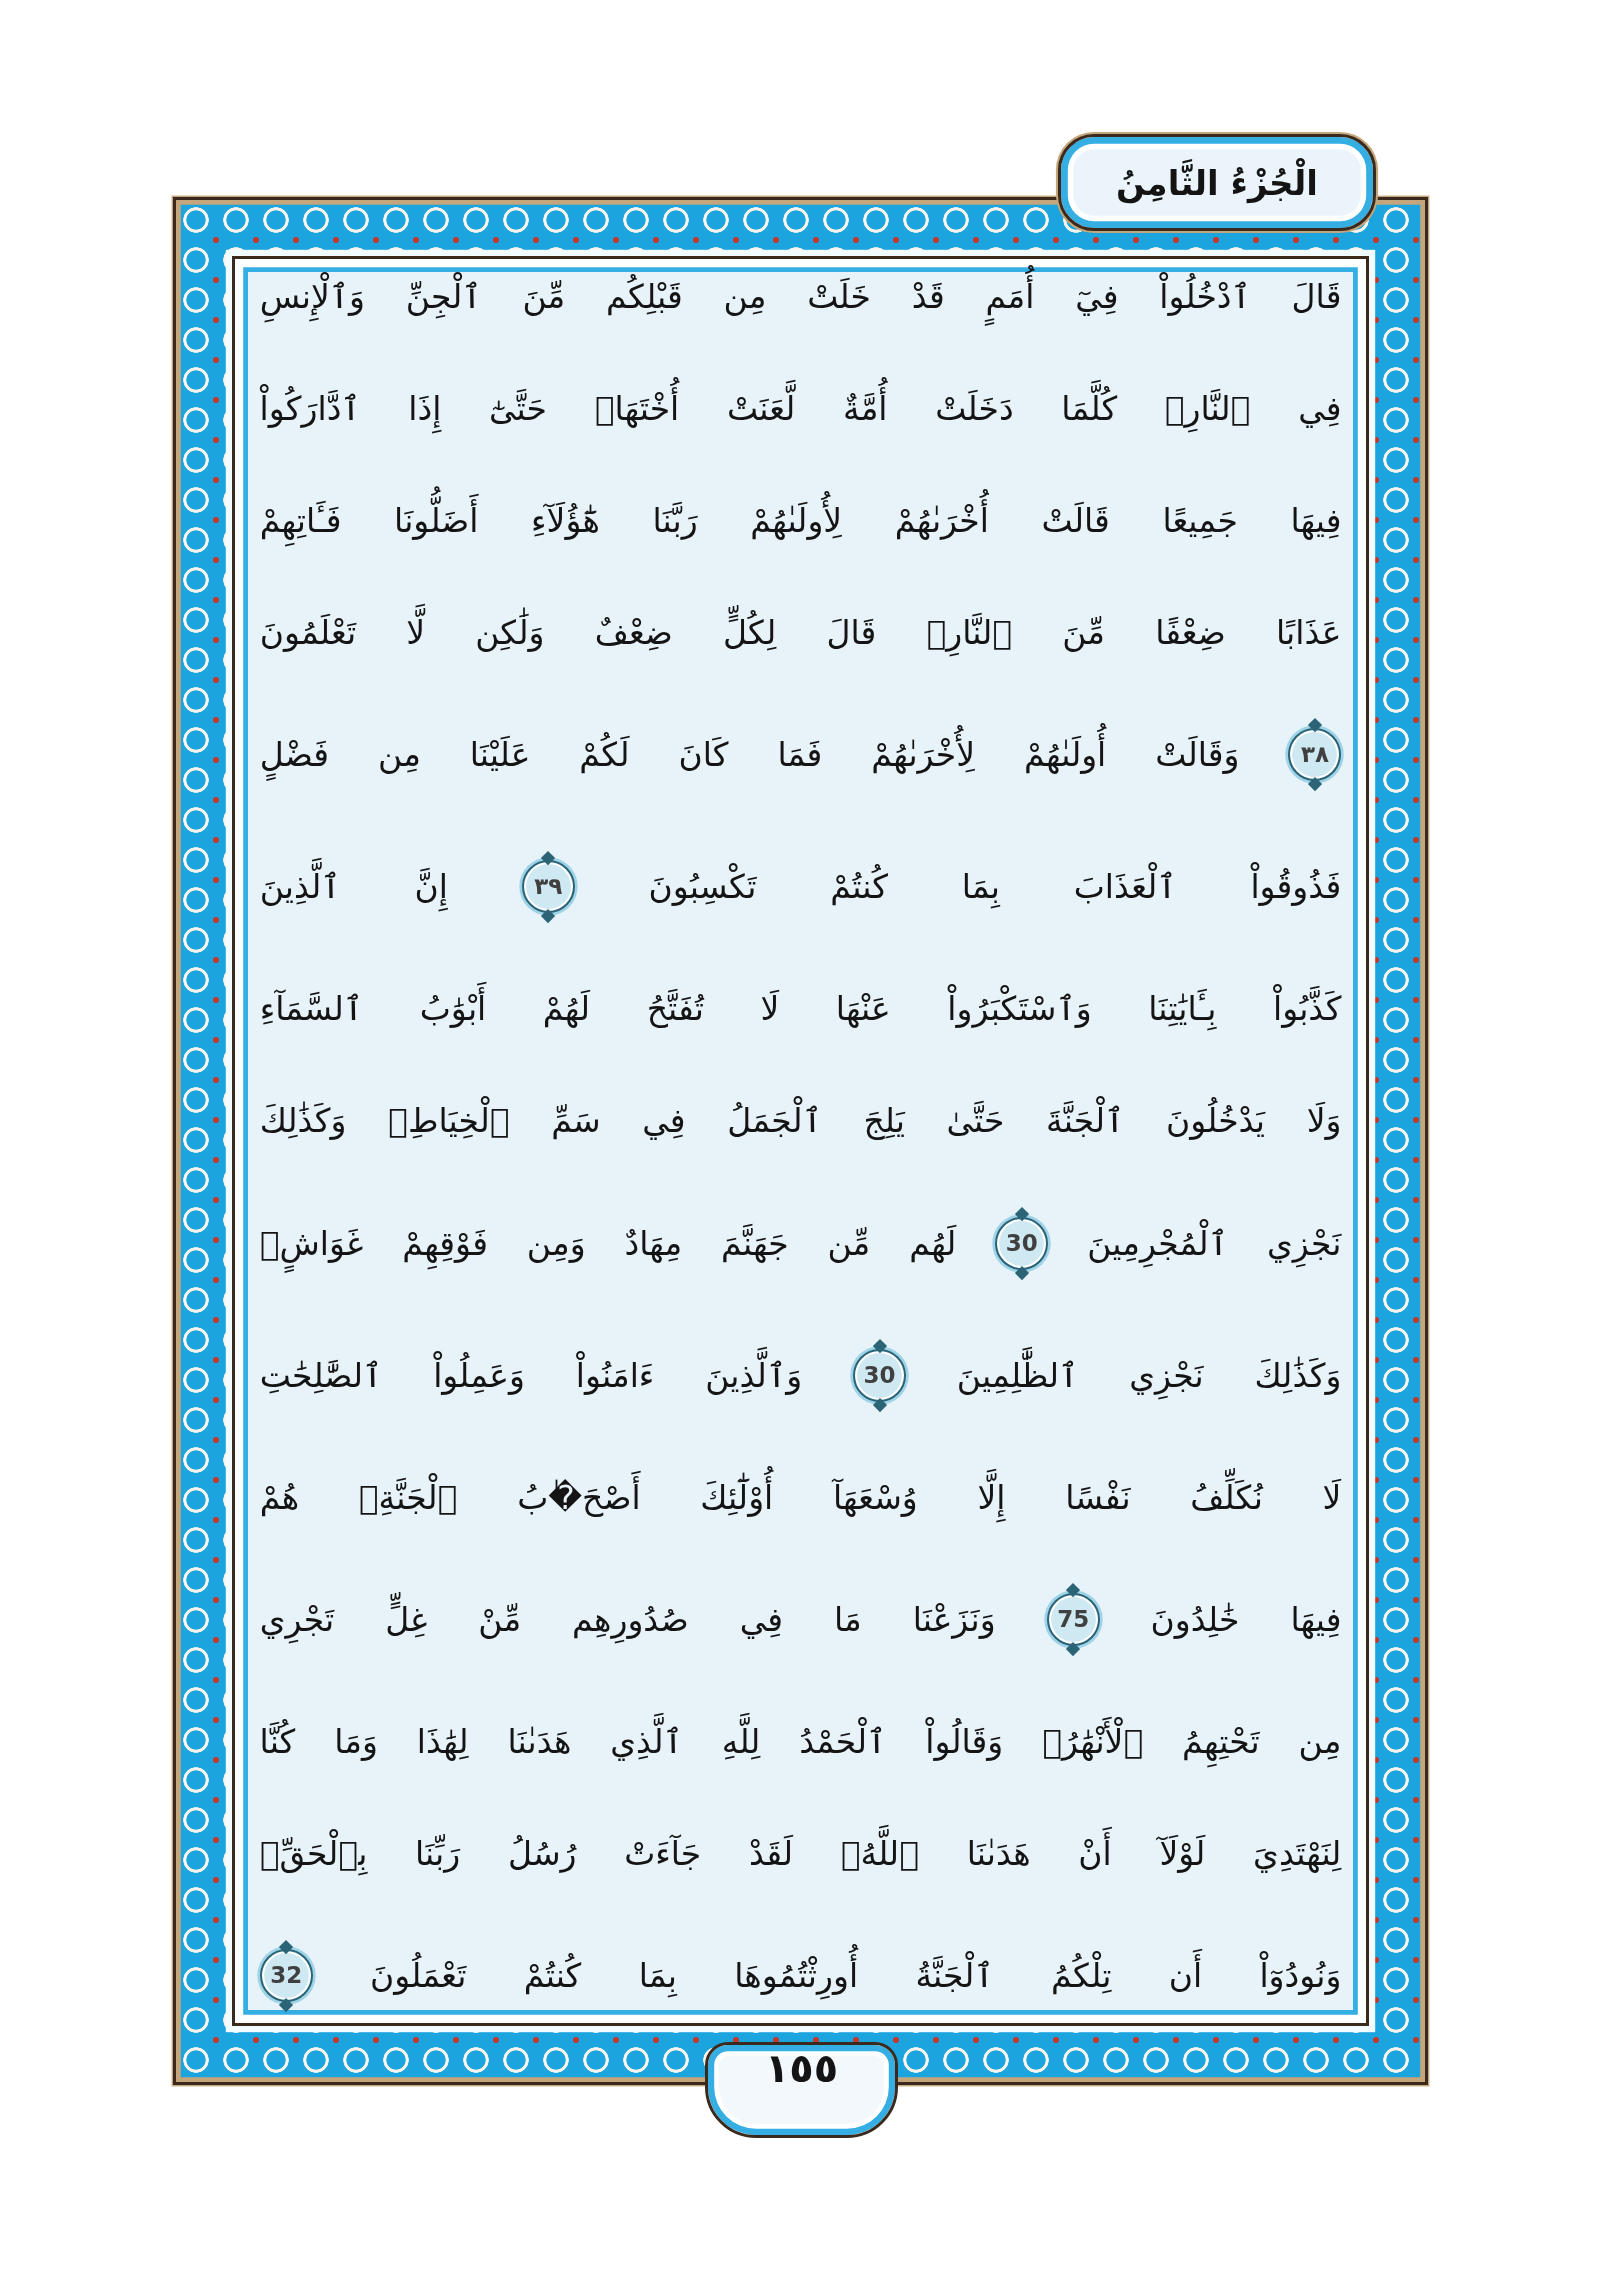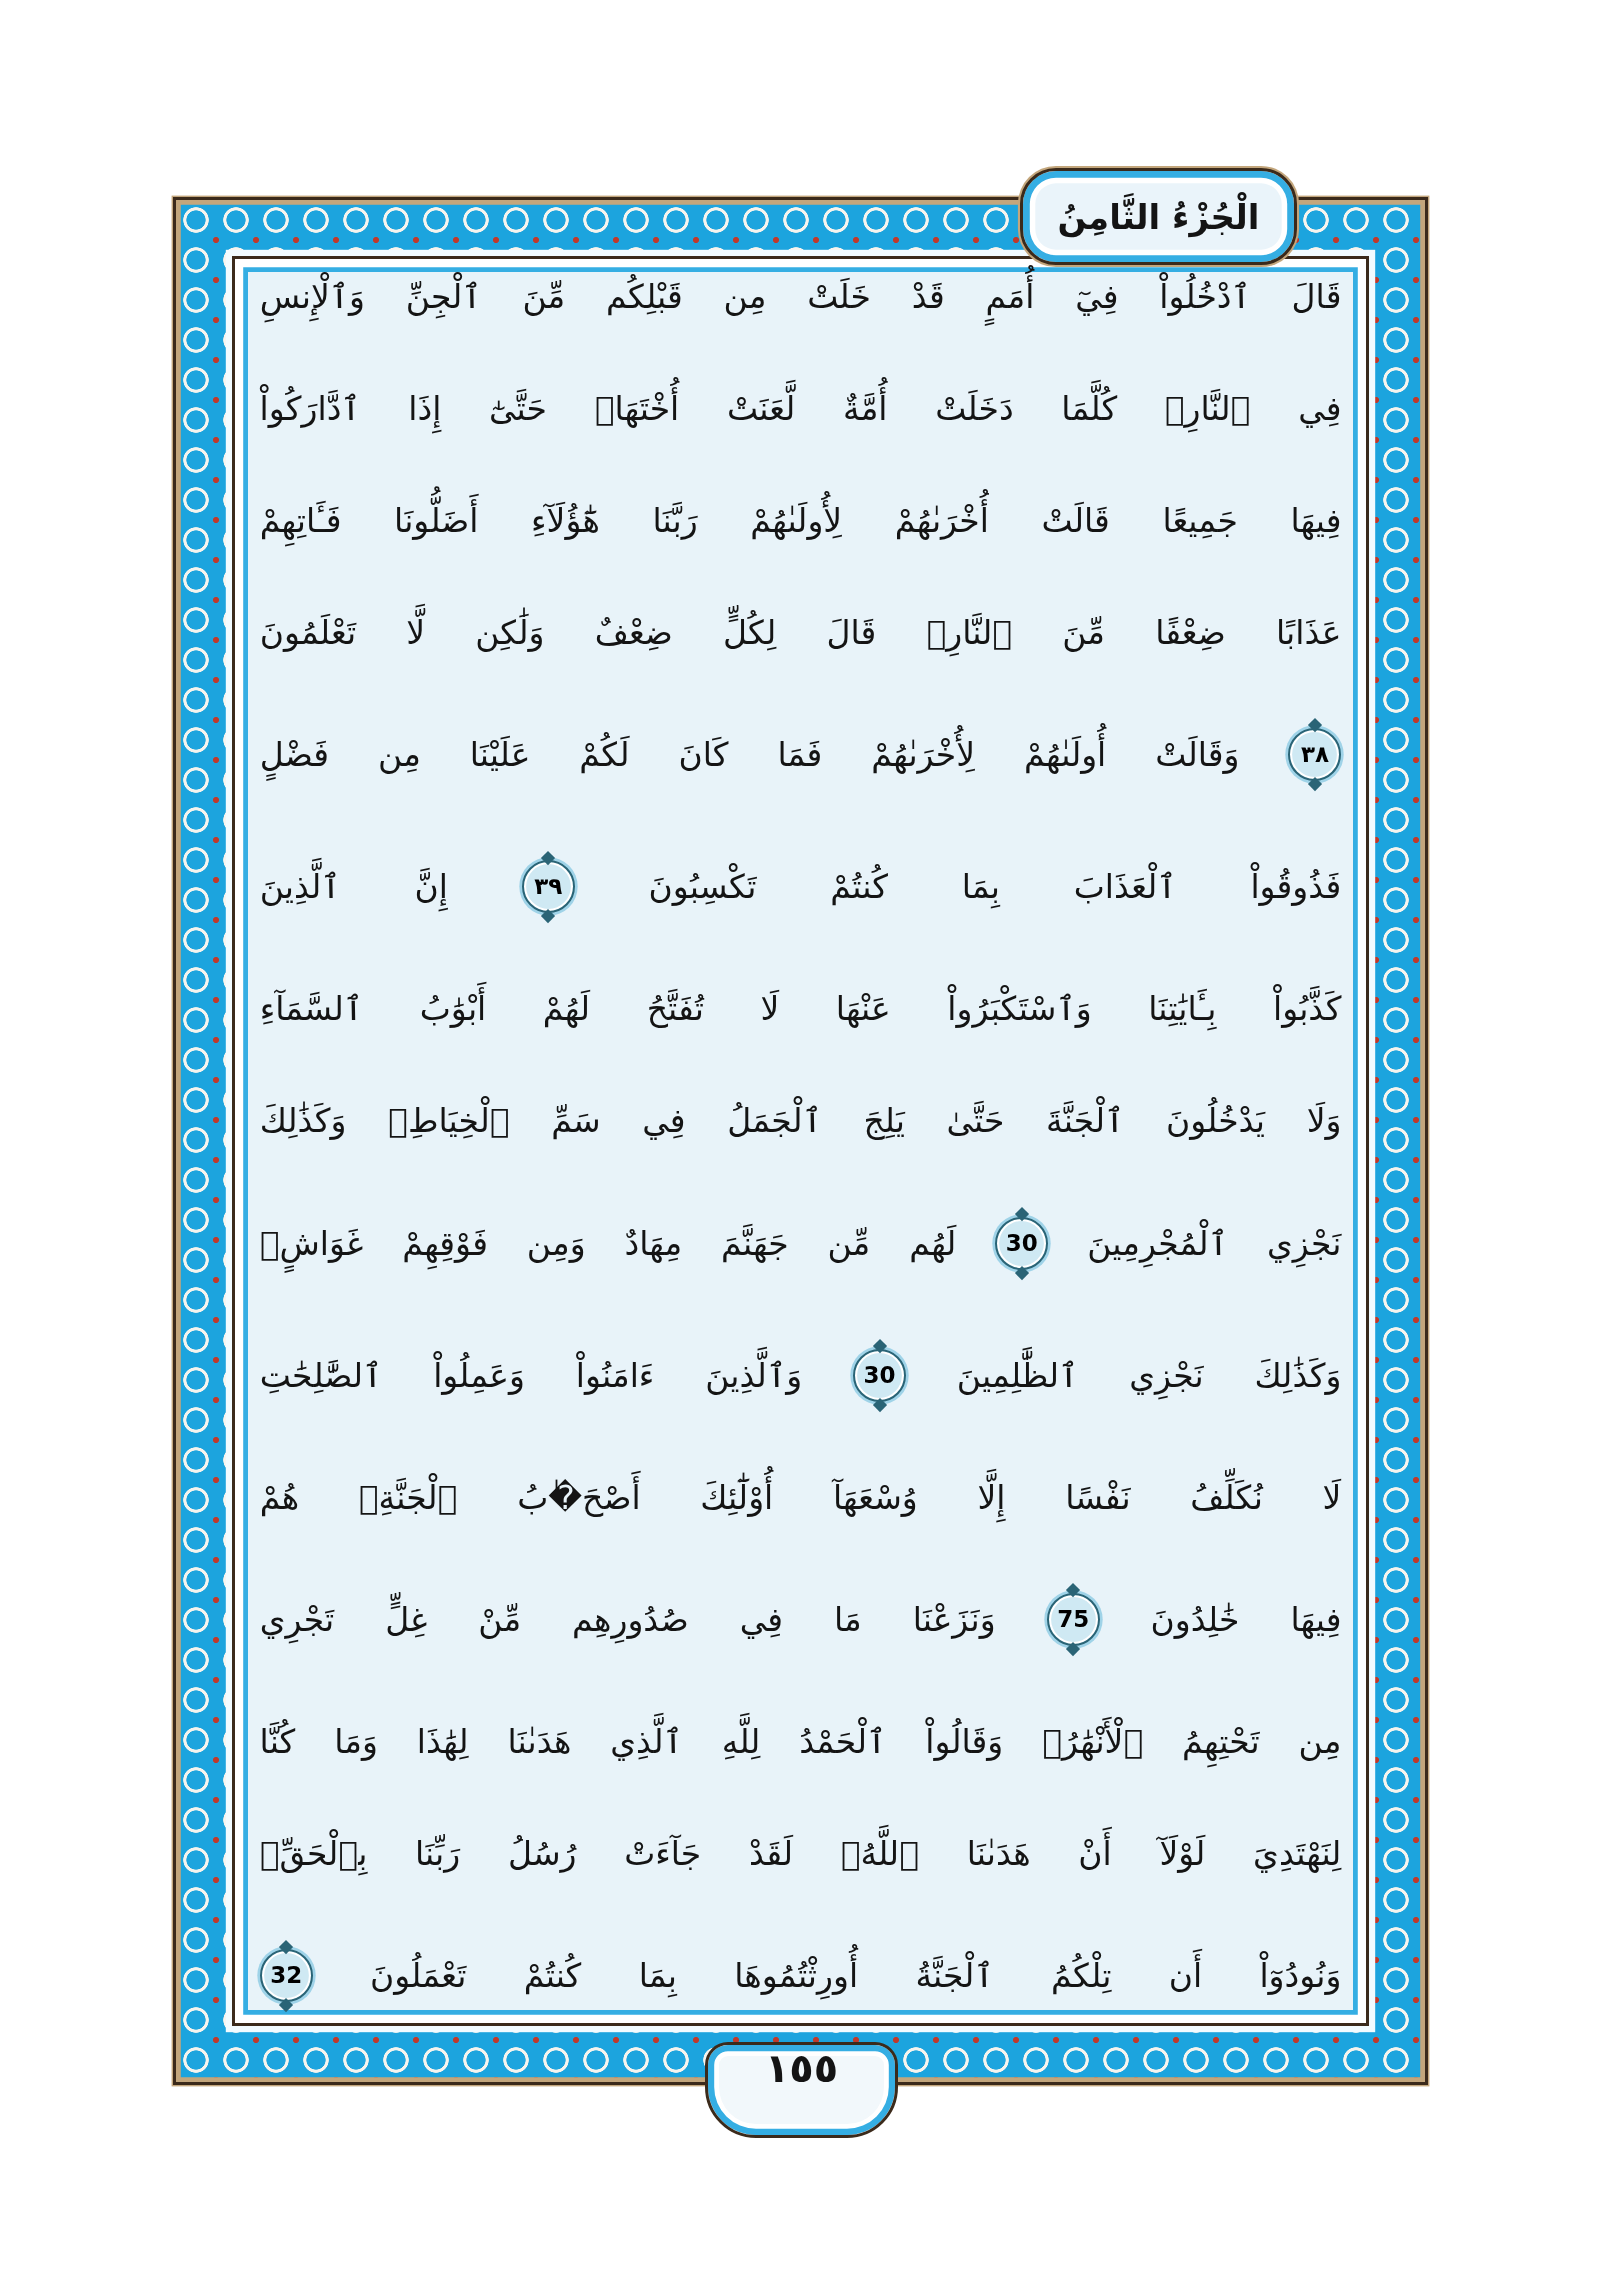--- a/index.html
+++ b/index.html
@@ -47,21 +47,21 @@
     box-shadow:
       inset 0 0 0 6.8px #35aee3,
       inset 0 0 0 12.3px #ffffff,
       0 0 0 2.1px #c3a67c;
     display:flex;align-items:center;justify-content:center;
     z-index:6;
     font-size:34px;font-weight:700;color:#141414;
     direction:rtl;
   }
   .cartouche.left{left:202px;width:247px;}
-  .cartouche.right{left:1020px;width:277px;margin-top:34px;}
+  .cartouche.right{left:1058px;width:318px;}
 
   
   .textblock{
     position:absolute;inset:20.5px 24.6px;
     display:flex;flex-direction:column;justify-content:space-between;
     direction:rtl;
   }
   .qline{
     display:flex;direction:rtl;
     justify-content:space-between;
@@ -75,21 +75,21 @@
 
   
   .verse-badge{
     position:relative;
     display:inline-flex;align-items:center;justify-content:center;
     width:49px;height:49px;flex:0 0 auto;
     border-radius:50%;
     background:#cfe9f3;
     border:2.7px solid #2a6476;
     box-shadow:0 0 0 2.7px #9fd3e8, inset 0 0 0 2.1px #ffffff;
-    font-size:23px;font-weight:700;color:#000000;
+    font-size:23px;font-weight:700;color:#404040;
   }
   .verse-badge::before,
   .verse-badge::after{
     content:"";position:absolute;left:50%;
     width:9.6px;height:9.6px;background:#2a6476;
     transform:translateX(-50%) rotate(45deg);
   }
   .verse-badge::before{top:-9.6px;}
   .verse-badge::after{bottom:-9.6px;}
 

